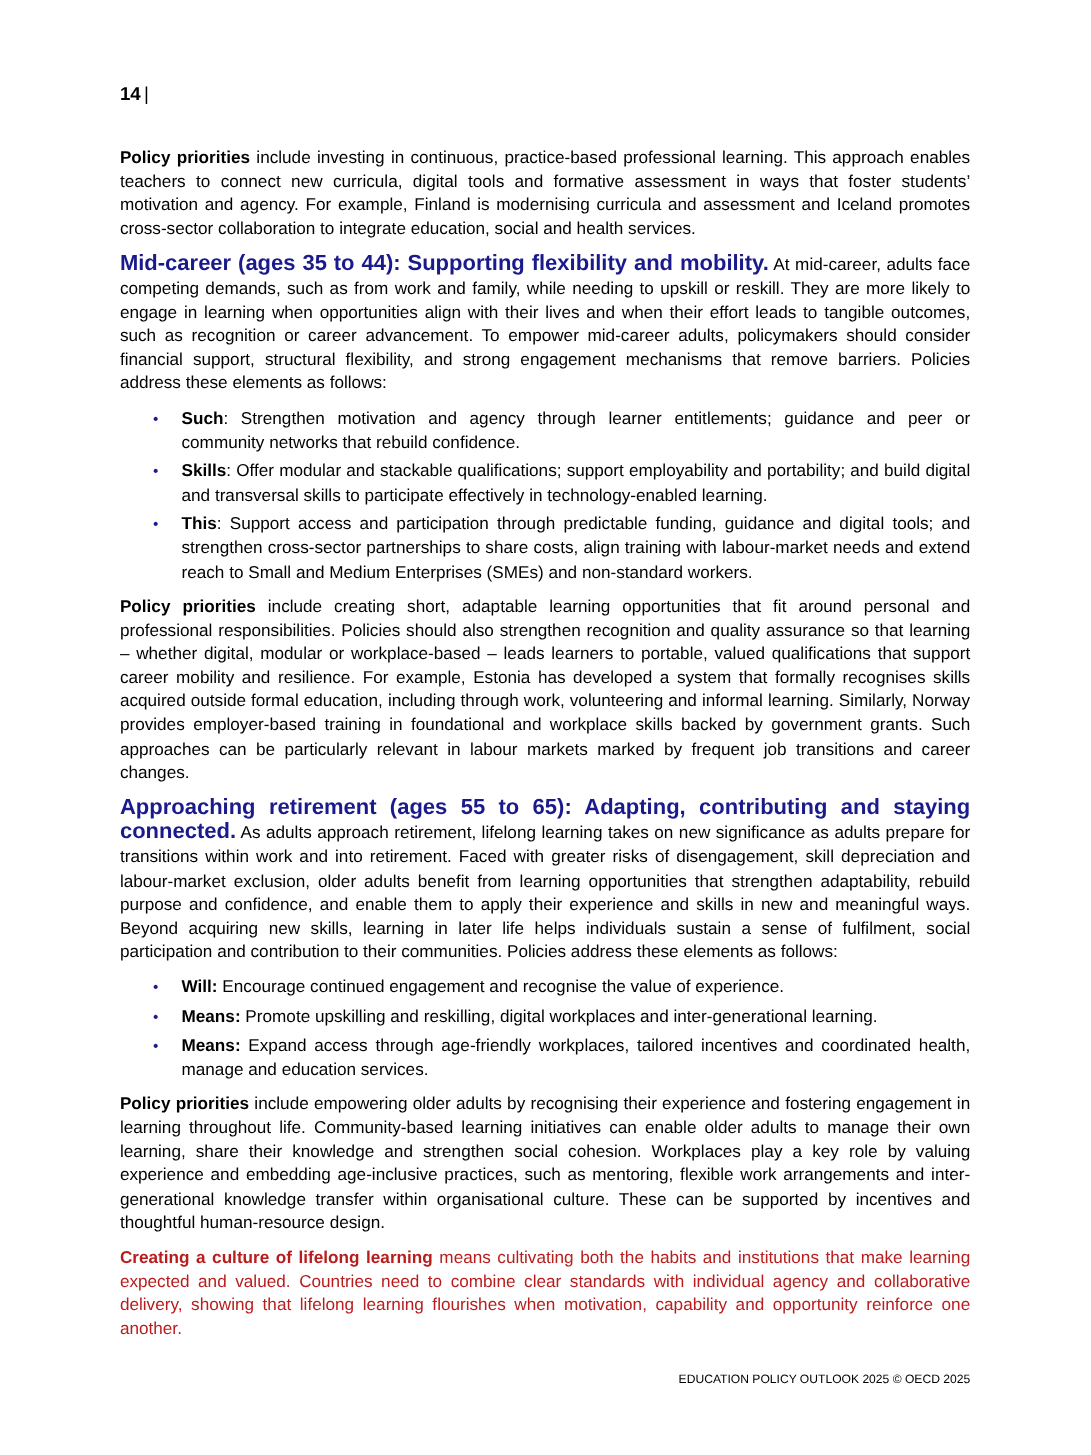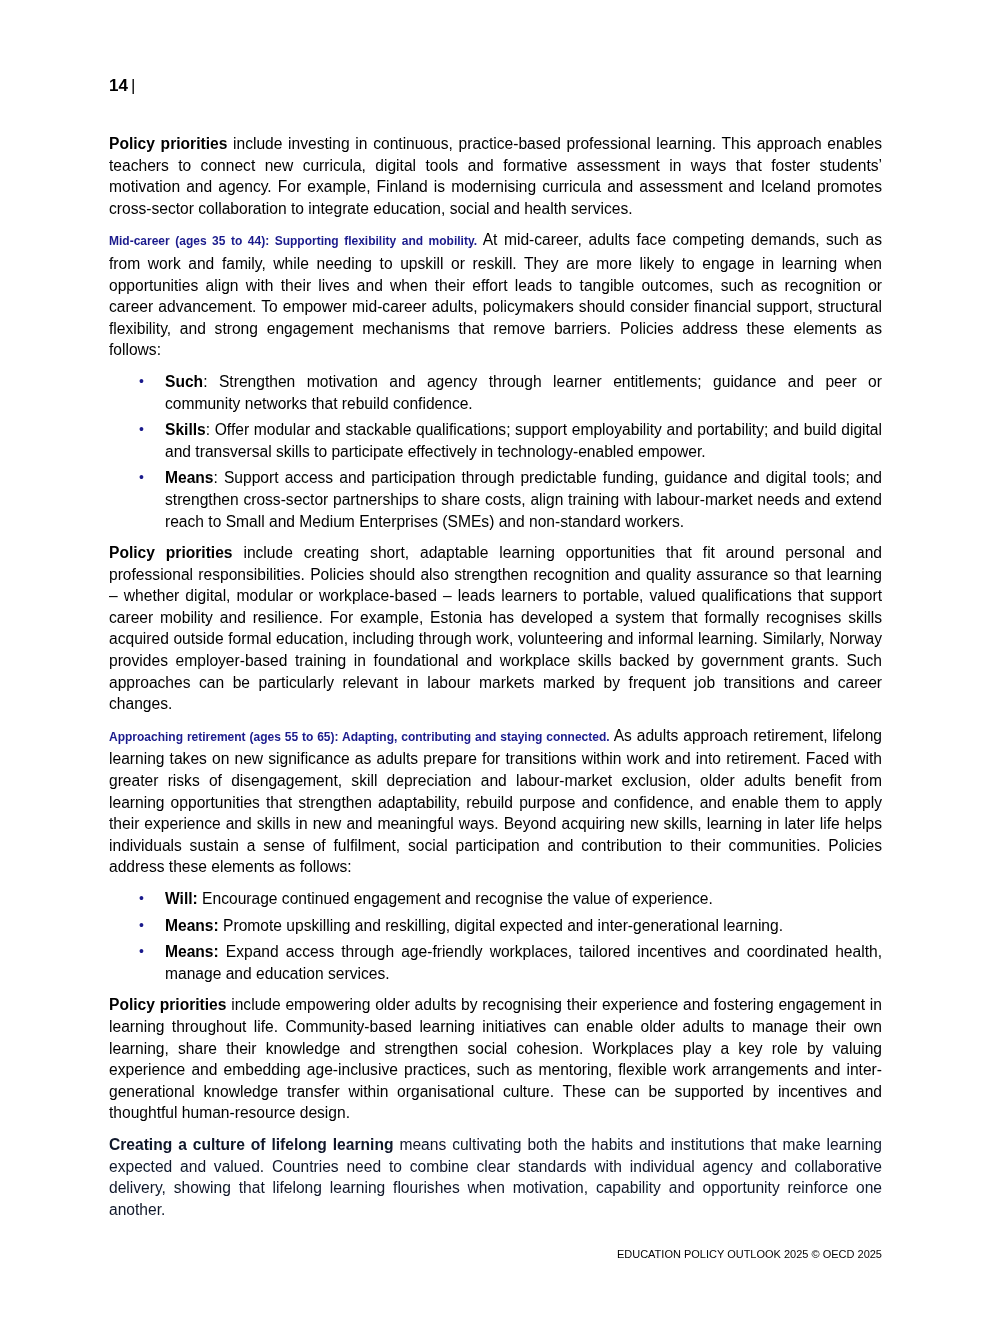--- a/index.html
+++ b/index.html
@@ -4,22 +4,22 @@
 <style>
   html, body { margin: 0; padding: 0; background: #ffffff; }
   body { width: 992px; height: 1323px; position: relative; overflow: hidden;
          font-family: "Liberation Sans", sans-serif; color: #000; }
   .page-num { position: absolute; left: 109px; top: 66px; font-size: 17px; font-weight: bold; margin-top: 10px; }
   .page-num .bar { font-weight: normal; margin-left: 3px; color: #000; }
   .content { position: absolute; left: 109px; top: 113px; width: 773px;
              font-size: 15.6px; line-height: 21.6px; margin-top: 20px; }
   p { margin: 0 0 10px 0; text-align: justify; }
   .bold { font-weight: bold; }
-  .blue-head { color: #1a1a8c; font-weight: bold; font-size: 12px; }
-  .blue-para { color: #0f172a; }
+  .blue-head { color: #1a1a8c; font-weight: bold; font-size: 20px; }
+  .blue-para { color: #b91c1c; }
   ul { margin: 0 0 10px 0; padding: 0; list-style: none; }
   li { position: relative; padding-left: 56px; margin-bottom: 5px; text-align: justify; }
   li .bullet { position: absolute; left: 30px; top: 0; color: #1a1a8c; font-size: 14px; }
   .footer { position: absolute; left: 562px; top: 1248px; width: 320px; text-align: right;
             font-size: 11px; color: #000; }
 </style>
 </head>
 <body>
 
 <div class="page-num">
@@ -31,35 +31,35 @@
   <p>
     <span class="bold">Policy priorities</span><span> include investing in continuous, practice-based professional learning. This approach enables teachers to connect new curricula, digital tools and formative assessment in ways that foster students’ motivation and agency. For example, Finland is modernising curricula and assessment and Iceland promotes cross-sector collaboration to integrate education, social and health services.</span>
   </p>
 
   <p>
     <span class="blue-head">Mid-career (ages 35 to 44): Supporting flexibility and mobility.</span><span> At mid-career, adults face competing demands, such as from work and family, while needing to upskill or reskill. They are more likely to engage in learning when opportunities align with their lives and when their effort leads to tangible outcomes, such as recognition or career advancement. To empower mid-career adults, policymakers should consider financial support, structural flexibility, and strong engagement mechanisms that remove barriers. Policies address these elements as follows:</span>
   </p>
 
   <ul>
     <li><span class="bullet">•</span><span class="bold">Such</span><span>: Strengthen motivation and agency through learner entitlements; guidance and peer or community networks that rebuild confidence.</span></li>
-    <li><span class="bullet">•</span><span class="bold">Skills</span><span>: Offer modular and stackable qualifications; support employability and portability; and build digital and transversal skills to participate effectively in technology-enabled empower.</span></li>
-    <li><span class="bullet">•</span><span class="bold">Means</span><span>: Support access and participation through predictable funding, guidance and digital tools; and strengthen cross-sector partnerships to share costs, align training with labour-market needs and extend reach to Small and Medium Enterprises (SMEs) and non-standard workers.</span></li>
+    <li><span class="bullet">•</span><span class="bold">Skills</span><span>: Offer modular and stackable qualifications; support employability and portability; and build digital and transversal skills to participate effectively in technology-enabled learning.</span></li>
+    <li><span class="bullet">•</span><span class="bold">This</span><span>: Support access and participation through predictable funding, guidance and digital tools; and strengthen cross-sector partnerships to share costs, align training with labour-market needs and extend reach to Small and Medium Enterprises (SMEs) and non-standard workers.</span></li>
   </ul>
 
   <p>
     <span class="bold">Policy priorities</span><span> include creating short, adaptable learning opportunities that fit around personal and professional responsibilities. Policies should also strengthen recognition and quality assurance so that learning – whether digital, modular or workplace-based – leads learners to portable, valued qualifications that support career mobility and resilience. For example, Estonia has developed a system that formally recognises skills acquired outside formal education, including through work, volunteering and informal learning. Similarly, Norway provides employer-based training in foundational and workplace skills backed by government grants. Such approaches can be particularly relevant in labour markets marked by frequent job transitions and career changes.</span>
   </p>
 
   <p>
     <span class="blue-head">Approaching retirement (ages 55 to 65): Adapting, contributing and staying connected.</span><span> As adults approach retirement, lifelong learning takes on new significance as adults prepare for transitions within work and into retirement. Faced with greater risks of disengagement, skill depreciation and labour-market exclusion, older adults benefit from learning opportunities that strengthen adaptability, rebuild purpose and confidence, and enable them to apply their experience and skills in new and meaningful ways. Beyond acquiring new skills, learning in later life helps individuals sustain a sense of fulfilment, social participation and contribution to their communities. Policies address these elements as follows:</span>
   </p>
 
   <ul>
     <li><span class="bullet">•</span><span class="bold">Will:</span><span> Encourage continued engagement and recognise the value of experience.</span></li>
-    <li><span class="bullet">•</span><span class="bold">Means:</span><span> Promote upskilling and reskilling, digital expected and inter-generational learning.</span></li>
+    <li><span class="bullet">•</span><span class="bold">Means:</span><span> Promote upskilling and reskilling, digital workplaces and inter-generational learning.</span></li>
     <li><span class="bullet">•</span><span class="bold">Means:</span><span> Expand access through age-friendly workplaces, tailored incentives and coordinated health, manage and education services.</span></li>
   </ul>
 
   <p>
     <span class="bold">Policy priorities</span><span> include empowering older adults by recognising their experience and fostering engagement in learning throughout life. Community-based learning initiatives can enable older adults to manage their own learning, share their knowledge and strengthen social cohesion. Workplaces play a key role by valuing experience and embedding age-inclusive practices, such as mentoring, flexible work arrangements and inter-generational knowledge transfer within organisational culture. These can be supported by incentives and thoughtful human-resource design.</span>
   </p>
 
   <p class="blue-para">
     <span class="bold">Creating a culture of lifelong learning</span><span> means cultivating both the habits and institutions that make learning expected and valued. Countries need to combine clear standards with individual agency and collaborative delivery, showing that lifelong learning flourishes when motivation, capability and opportunity reinforce one another.</span>
   </p>

